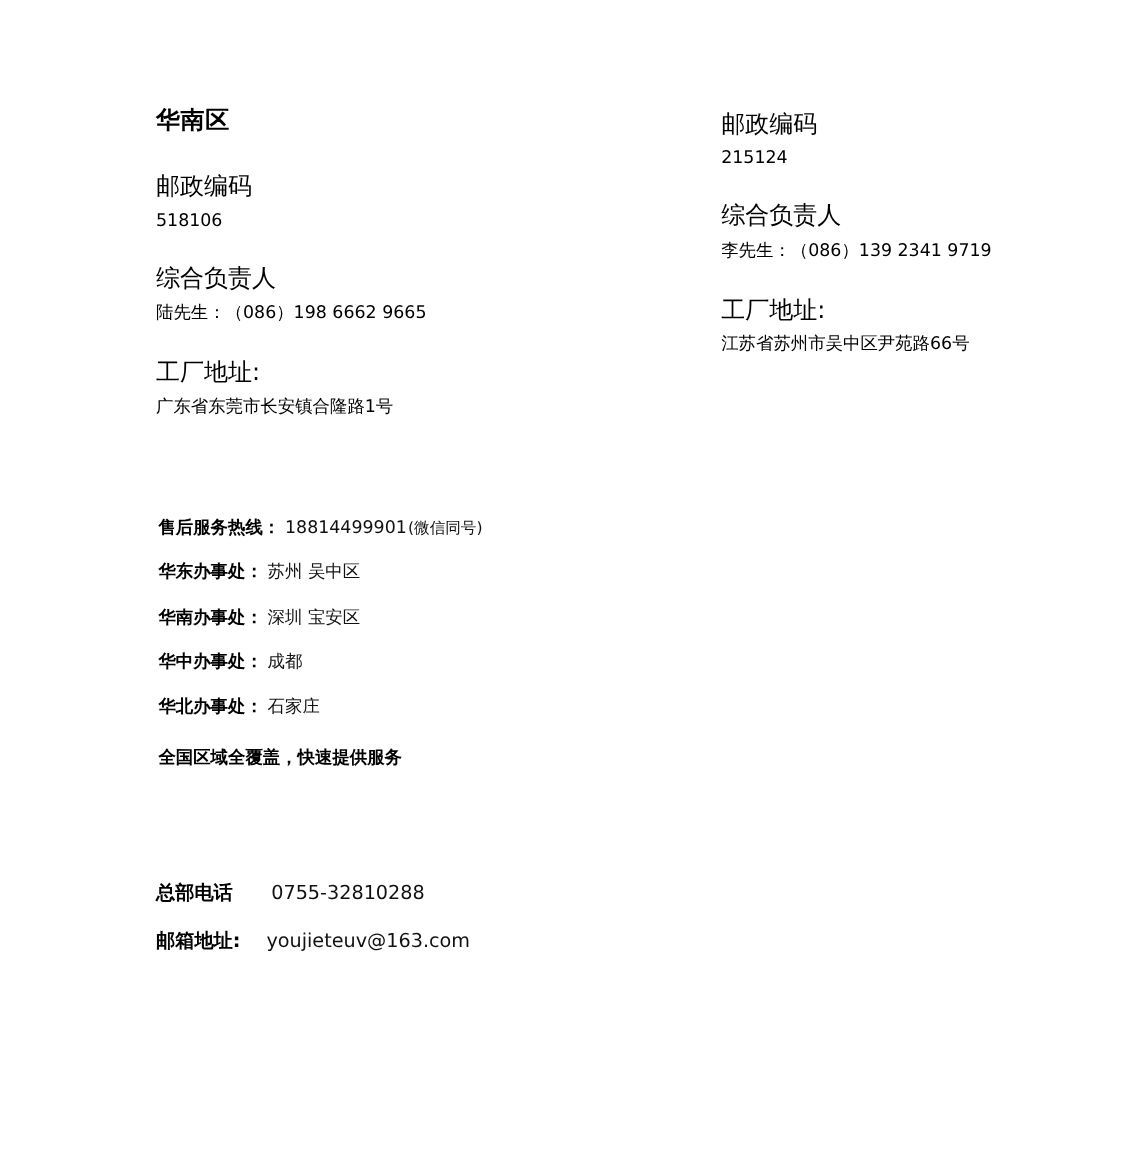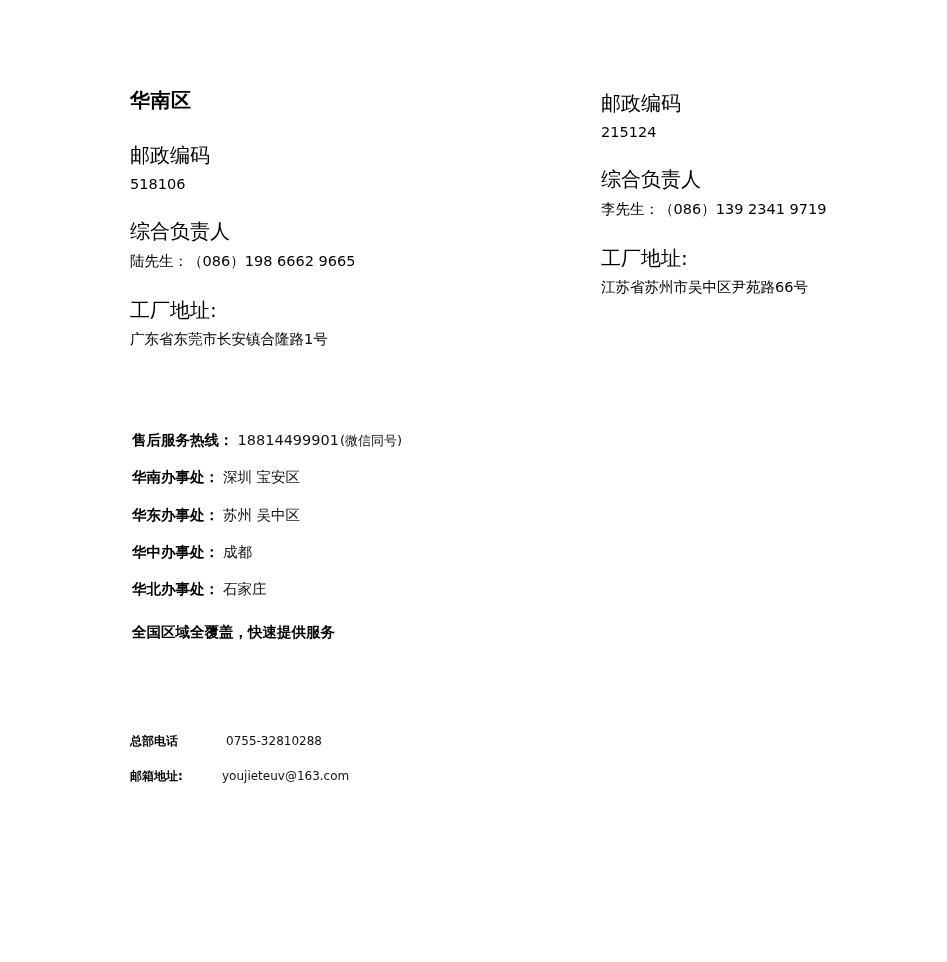--- a/index.html
+++ b/index.html
@@ -115,21 +115,21 @@
   .contacts {
     position: absolute;
     left: 130px;
     top: 733px;
     width: 600px;
   }
   .contact-row {
     display: flex;
     align-items: baseline;
     margin-bottom: 18px;
-    font-size: 12px;
+    font-size: 16px;
     line-height: 1.4;
   }
   .contact-label {
     font-weight: bold;
     color: #000;
     white-space: nowrap;
     min-width: 86px;
   }
   .contact-value {
     font-weight: normal;
@@ -188,27 +188,27 @@
 
   <div class="offices">
 
     <div class="office-row">
       <span class="office-label">售后服务热线：</span>
       <span class="office-value">18814499901</span>
       <span class="office-note">(微信同号)</span>
     </div>
 
     <div class="office-row">
+      <span class="office-label">华东办事处：</span>
+      <span class="office-value">苏州 吴中区</span>
+    </div>
+
+    <div class="office-row">
       <span class="office-label">华南办事处：</span>
       <span class="office-value">深圳 宝安区</span>
-    </div>
-
-    <div class="office-row">
-      <span class="office-label">华东办事处：</span>
-      <span class="office-value">苏州 吴中区</span>
     </div>
 
     <div class="office-row">
       <span class="office-label">华中办事处：</span>
       <span class="office-value">成都</span>
     </div>
 
     <div class="office-row">
       <span class="office-label">华北办事处：</span>
       <span class="office-value">石家庄</span>

